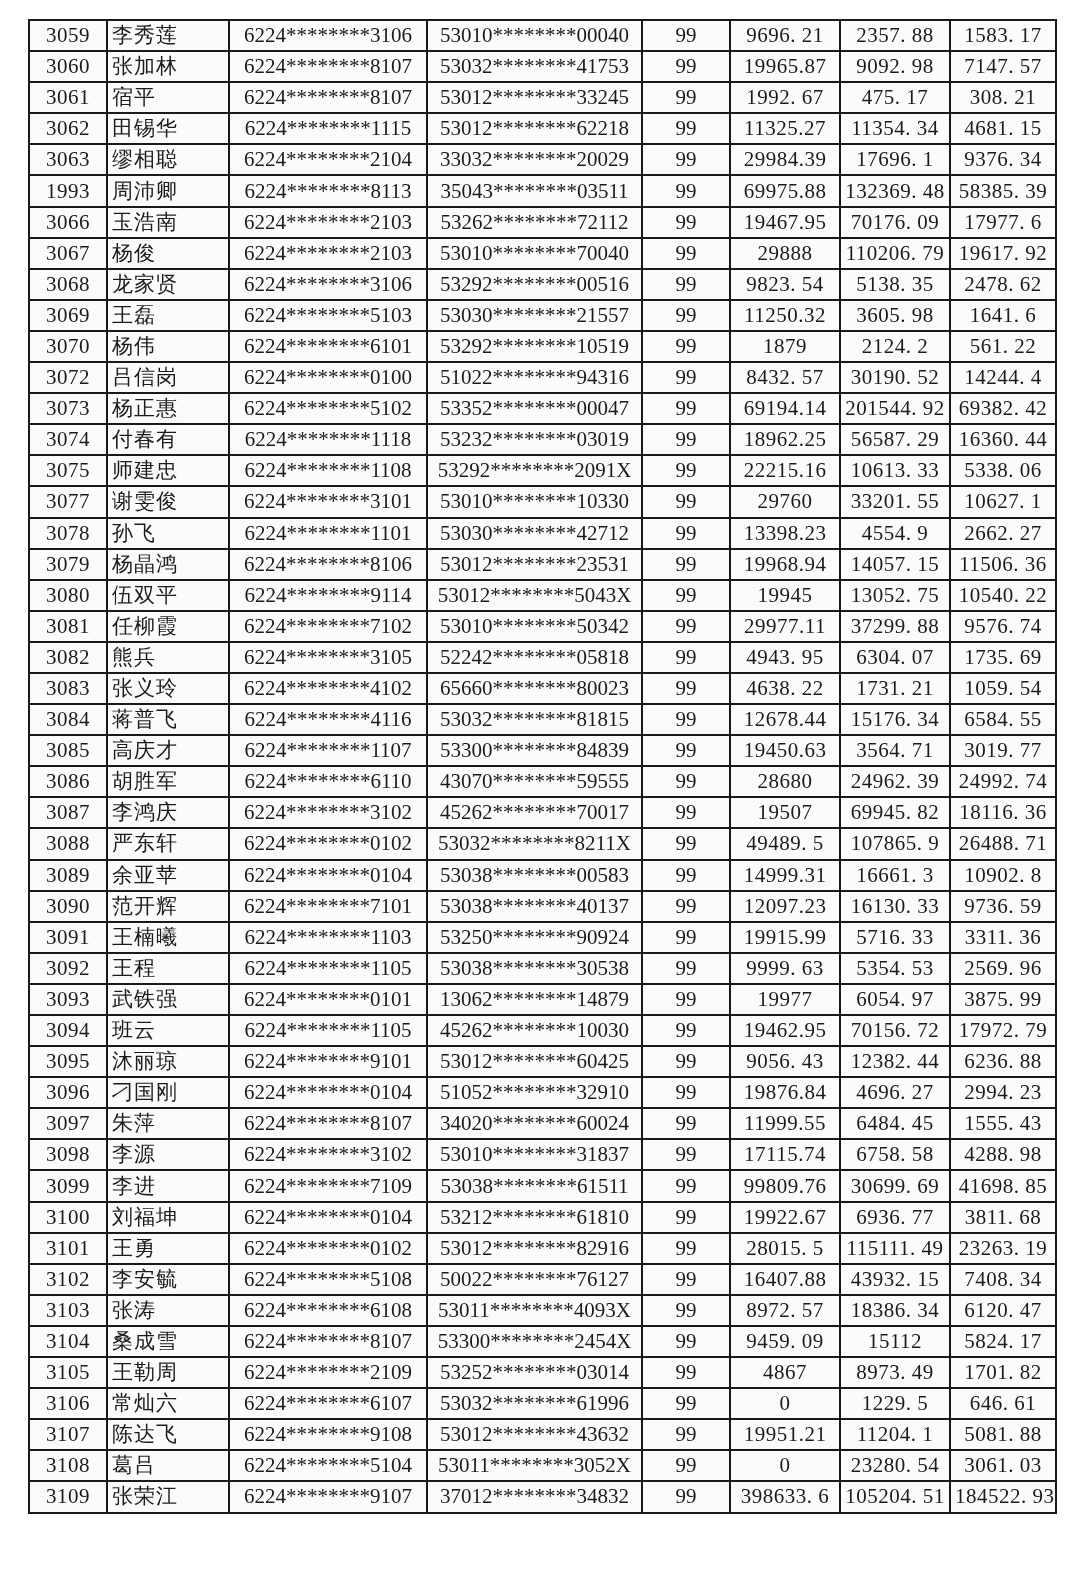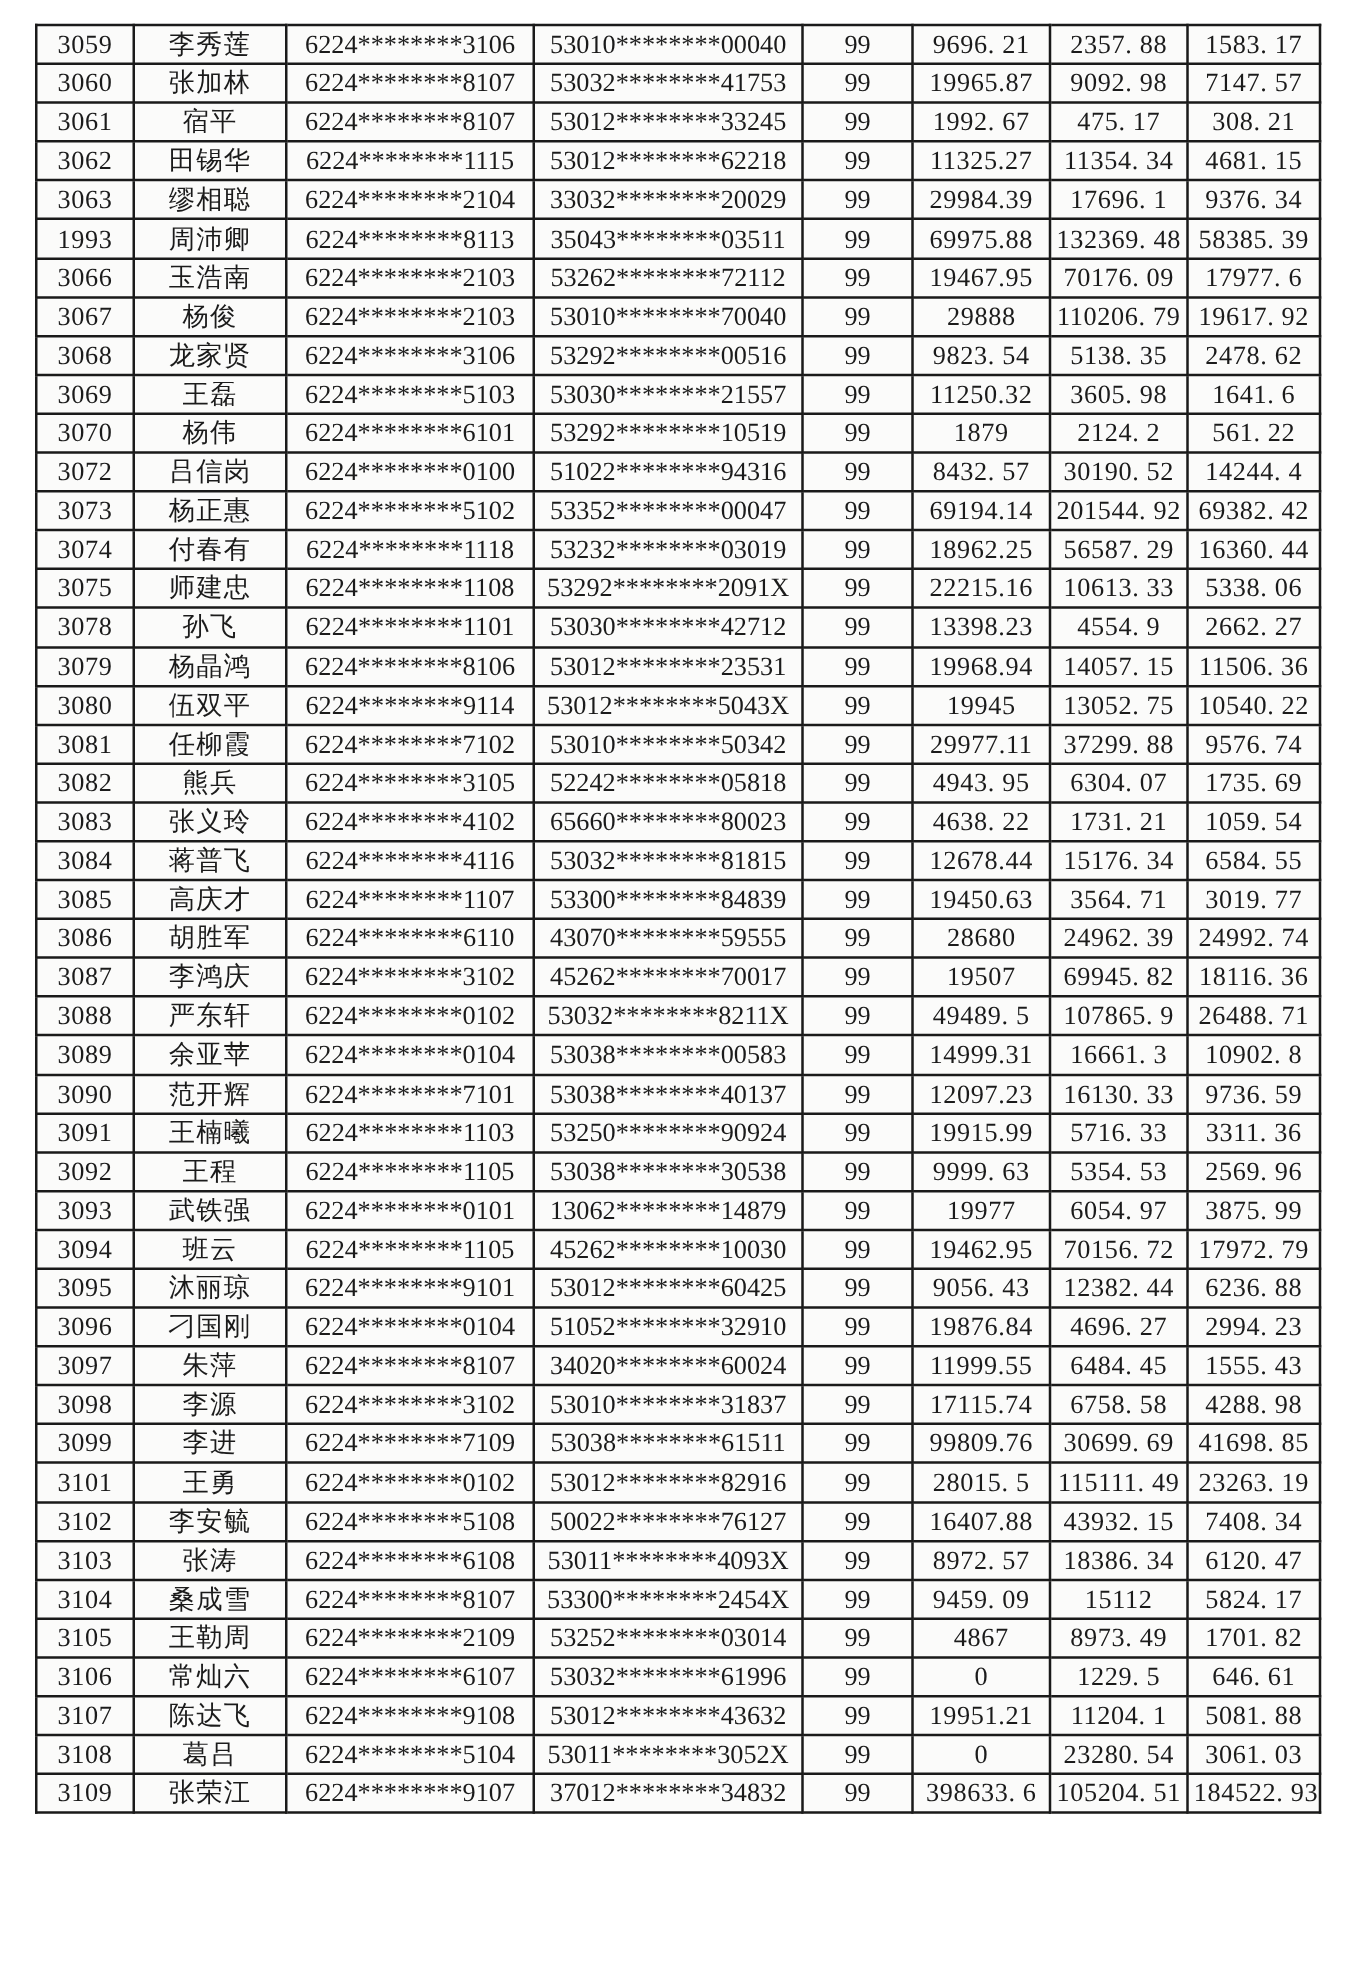--- a/index.html
+++ b/index.html
@@ -40,21 +40,21 @@
   col.c-idx   { width: 78px; }
   col.c-name  { width: 122px; }
   col.c-card  { width: 198px; }
   col.c-pid   { width: 215px; }
   col.c-code  { width: 88px; }
   col.c-a     { width: 110px; }
   col.c-b     { width: 110px; }
   col.c-c     { width: 106px; }
 
   td.idx   { text-align: center; letter-spacing: 0.5px; margin-left: 29px; }
-  td.name  { text-align: center; font-family: "DejaVu Sans", "Liberation Sans", sans-serif; font-size: 21px; letter-spacing: 1px; }
+  td.name  { font-family: "DejaVu Sans", "Liberation Sans", sans-serif; font-size: 21px; letter-spacing: 1px; }
   td.card  { text-align: center; letter-spacing: 0px; font-size: 20px; border-radius: 10px; }
   td.pid   { text-align: center; letter-spacing: 0px; font-size: 20px; }
   td.code  { text-align: center; }
   td.num   { text-align: center; letter-spacing: 0.5px; }
 
   
   table.grid tr td { box-shadow: none; }
 </style>
 </head>
 <body>
@@ -216,20 +216,30 @@
           <td class="idx">3075</td>
           <td class="name">师建忠</td>
           <td class="card">6224********1108</td>
           <td class="pid">53292********2091X</td>
           <td class="code">99</td>
           <td class="num">22215.16</td>
           <td class="num">10613. 33</td>
           <td class="num">5338. 06</td>
         </tr>
         <tr>
+          <td class="idx">3077</td>
+          <td class="name">谢雯俊</td>
+          <td class="card">6224********3101</td>
+          <td class="pid">53010********10330</td>
+          <td class="code">99</td>
+          <td class="num">29760</td>
+          <td class="num">33201. 55</td>
+          <td class="num">10627. 1</td>
+        </tr>
+        <tr>
           <td class="idx">3078</td>
           <td class="name">孙飞</td>
           <td class="card">6224********1101</td>
           <td class="pid">53030********42712</td>
           <td class="code">99</td>
           <td class="num">13398.23</td>
           <td class="num">4554. 9</td>
           <td class="num">2662. 27</td>
         </tr>
         <tr>
@@ -434,20 +444,30 @@
         </tr>
         <tr>
           <td class="idx">3099</td>
           <td class="name">李进</td>
           <td class="card">6224********7109</td>
           <td class="pid">53038********61511</td>
           <td class="code">99</td>
           <td class="num">99809.76</td>
           <td class="num">30699. 69</td>
           <td class="num">41698. 85</td>
+        </tr>
+        <tr>
+          <td class="idx">3100</td>
+          <td class="name">刘福坤</td>
+          <td class="card">6224********0104</td>
+          <td class="pid">53212********61810</td>
+          <td class="code">99</td>
+          <td class="num">19922.67</td>
+          <td class="num">6936. 77</td>
+          <td class="num">3811. 68</td>
         </tr>
         <tr>
           <td class="idx">3101</td>
           <td class="name">王勇</td>
           <td class="card">6224********0102</td>
           <td class="pid">53012********82916</td>
           <td class="code">99</td>
           <td class="num">28015. 5</td>
           <td class="num">115111. 49</td>
           <td class="num">23263. 19</td>

